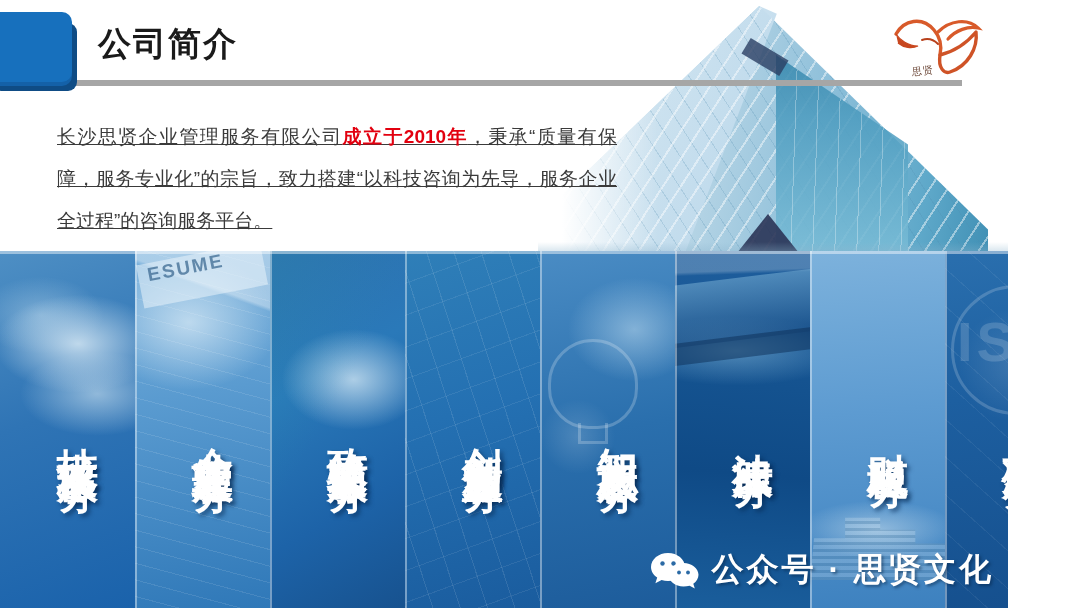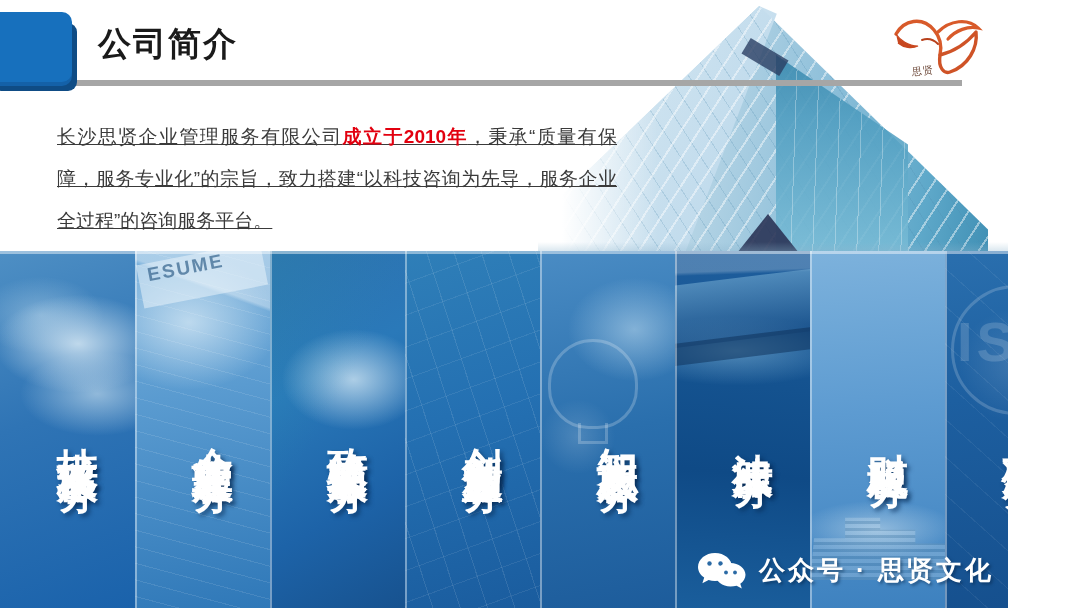--- a/index.html
+++ b/index.html
@@ -422,21 +422,21 @@
     gap: 12px;
     z-index: 12;
   }
   .wm-icon {
     position: relative;
     width: 50px;
     height: 40px;
     flex: 0 0 auto;
   }
   .wm-text {
-    font-size: 26px;
+    font-size: 32px;
     font-weight: bold;
     color: #ffffff;
     letter-spacing: 3px;
     text-shadow: 2px 2px 3px rgba(5,35,70,.5);
     white-space: nowrap;
   }
 </style>
 </head>
 <body>
 

